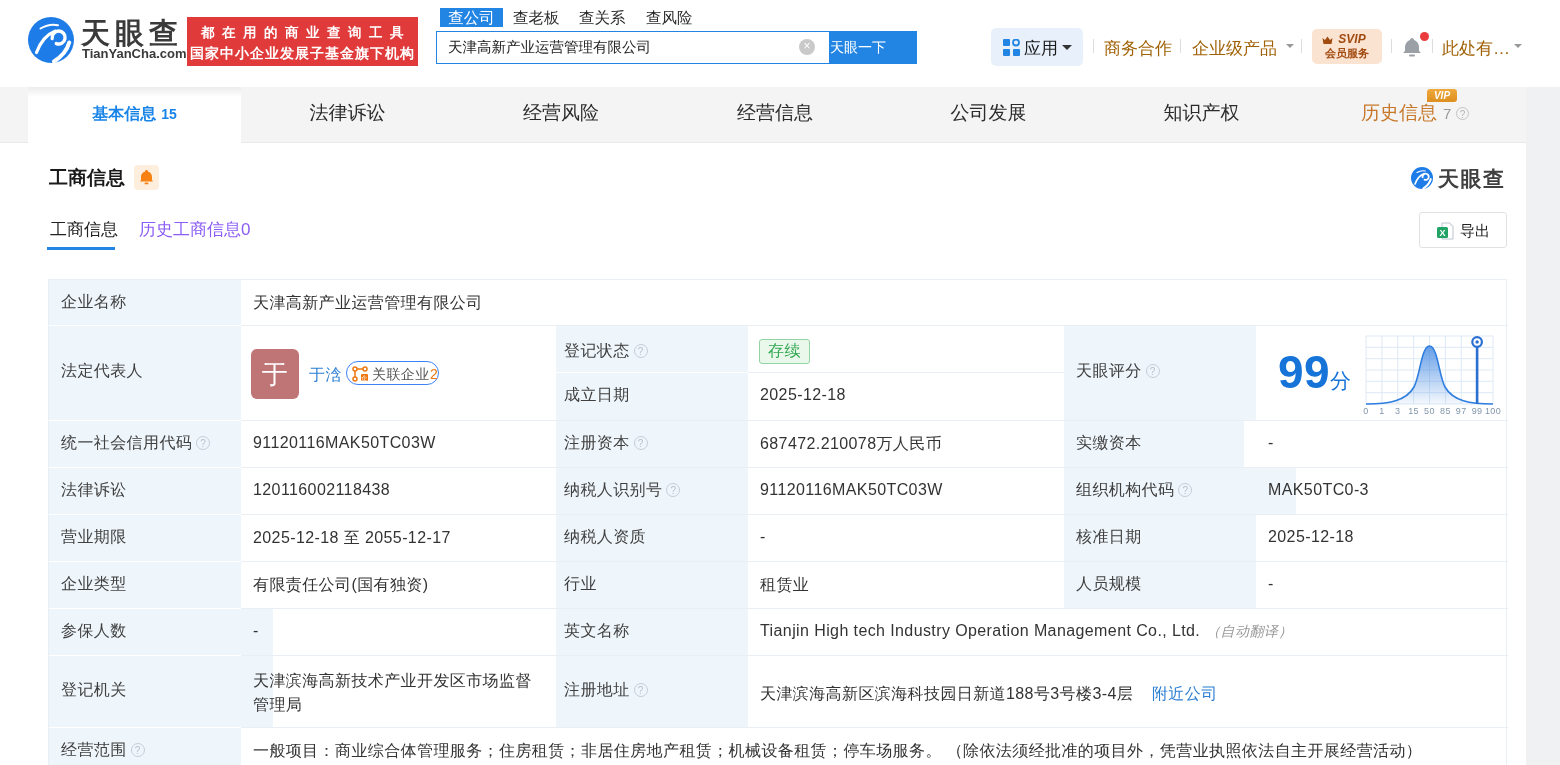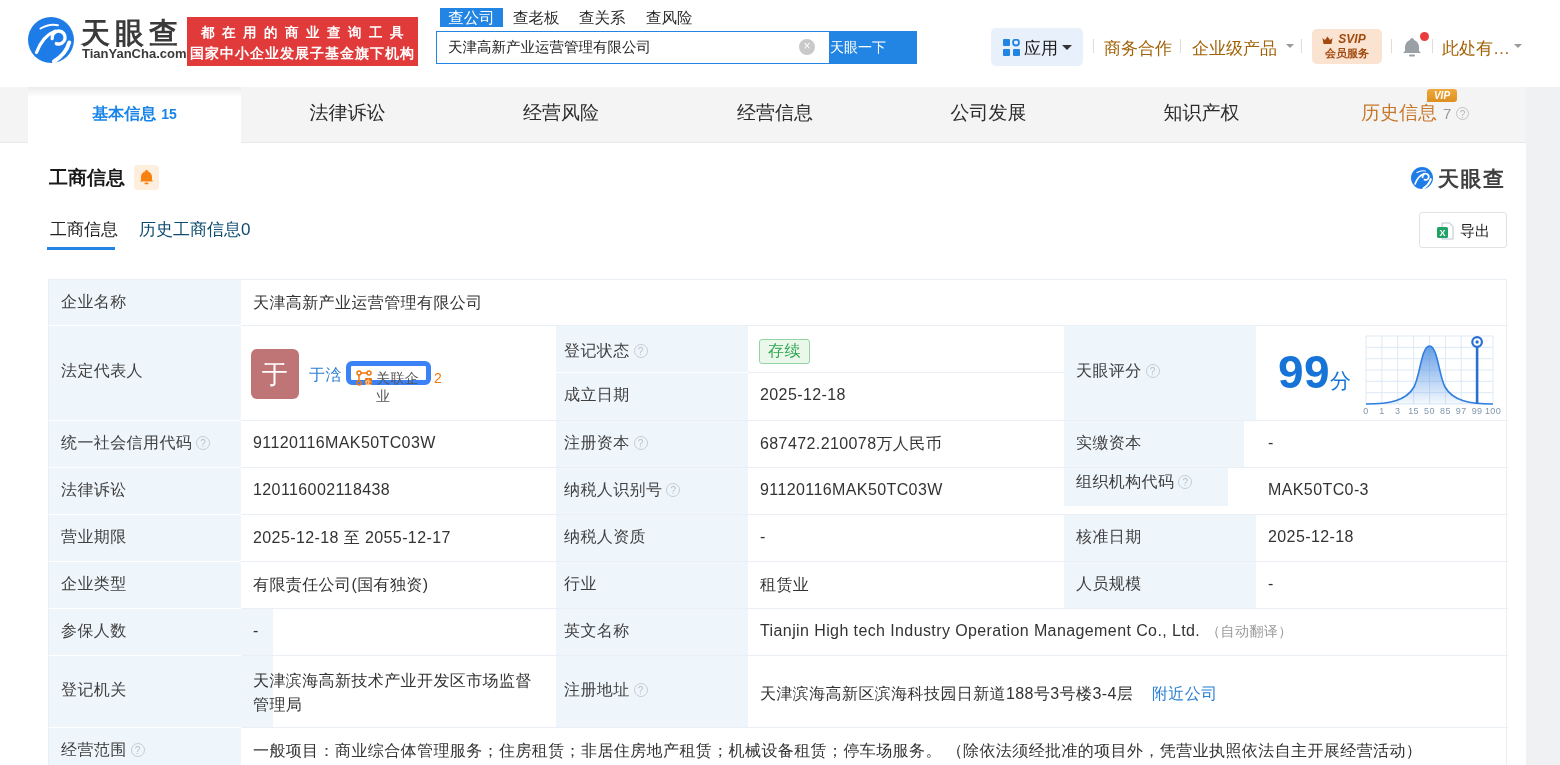--- a/index.html
+++ b/index.html
@@ -43,36 +43,36 @@
 #ntab7 { color:#c8782b; }
 #vipbadge { left:1427px; top:2px; width:30px; height:13px; background:linear-gradient(#f0a93c,#dd8f1f); border-radius:3px 3px 3px 0; color:#fff; font-size:10px; font-weight:bold; font-style:italic; text-align:center; line-height:13px; }
 #ntab7q { left:1456px; top:20px; width:13px; height:13px; border:1px solid #c3c3c3; border-radius:50%; color:#b5b5b5; font-size:10px; text-align:center; line-height:13px; }
 
 
 #secttl { left:49px; top:165px; font-size:19px; font-weight:bold; color:#1a1a1a; }
 #bellchip { left:134px; top:165px; width:25px; height:25px; background:#fdeedd; border-radius:4px; }
 #minilogo-t { left:1438px; top:165px; font-size:21px; font-weight:bold; color:#404040; letter-spacing:1.5px; }
 .subtab { top:218px; font-size:17px; }
 #subtab1 { left:50px; color:#222; }
-#subtab2 { left:139px; color:#0c4a6e; }
+#subtab2 { left:139px; color:#8b5cf6; }
 #subul { left:47px; top:247px; width:68px; height:3px; background:#2285e4; }
 #exportbtn { left:1419px; top:212px; width:88px; height:36px; border:1px solid #e2e2e2; border-radius:3px; }
 #exportbtn span { position:absolute; left:40px; top:9px; font-size:15px; color:#222; }
 
 
 #tbl { left:48px; top:264px; width:1459px; height:495px; border:1px solid #e9eff5; font-size:16px; color:#333; letter-spacing:0.4px;margin-top:15px; }
 .lbl { position:absolute; background:#eef5fb; }
 .lbl .tx { position:absolute; left:12px; color:#404040; }
 .lbl.c2 .tx { left:8px; }
 .val { position:absolute; }
 .hline { position:absolute; background:#e9eff5; height:1px; }
 .q { display:inline-block; width:14px; height:14px; border:1px solid #c6ced6; border-radius:50%; color:#b9c2cb; font-size:10px; text-align:center; line-height:13px; vertical-align:1px; margin-left:4px; font-weight:normal; }
 .green { display:inline-block; background:#eaf8ec; border:1px solid #94d3a2; color:#34a853; border-radius:3px; font-size:16px; padding:1px 8px; }
 a.blue { color:#2b7fd4; text-decoration:none; }
-.gray { color:#999; }
+.gray { color:#999;font-style:italic; }
 </style>
 </head>
 <body>
 <div id="page">
 
   <svg id="logoicon" class="abs" width="46" height="46" viewBox="0 0 46 46">
     <circle cx="23" cy="23" r="23" fill="#1e7ce8"></circle>
     <path d="M12.5 11.5 Q21.5 6.3 30 8.3" fill="none" stroke="#fff" stroke-width="2" stroke-linecap="round"></path>
     <path d="M8.5 35.5 C12 26 18.5 17.5 27 14.2" fill="none" stroke="#fff" stroke-width="3.2" stroke-linecap="round"></path>
     <path d="M24.2 21.6 A 6.5 6.5 0 1 1 28.3 26.6" fill="none" stroke="#fff" stroke-width="3.4" stroke-linecap="round"></path>
@@ -222,21 +222,21 @@
     <div class="lbl c2" style="left:507px;top:376px;width:192px;height:71px">
         <span class="tx" style="top:24px">注册地址<span class="q">?</span></span>
       </div>
 
     <div class="lbl" style="left:1015px;top:46px;width:192px;height:94px">
         <span class="tx" style="top:35px">天眼评分<span class="q">?</span></span>
       </div>
     <div class="lbl" style="left:1015px;top:141px;width:180px;height:46px">
         <span class="tx" style="top:12px">实缴资本</span>
       </div>
-    <div class="lbl" style="left:1015px;top:180px;width:164px;height:46px">
+    <div class="lbl" style="left:1015px;top:188px;width:232px;height:46px">
         <span class="tx" style="top:12px">组织机构代码<span class="q">?</span></span>
       </div>
     <div class="lbl" style="left:1015px;top:235px;width:192px;height:46px">
         <span class="tx" style="top:12px">核准日期</span>
       </div>
     <div class="lbl" style="left:1015px;top:282px;width:192px;height:46px">
         <span class="tx" style="top:12px">人员规模</span>
       </div>
 
     <div class="hline" style="left:192px;top:45px;width:1267px"></div>
@@ -246,21 +246,21 @@
     <div class="hline" style="left:192px;top:234px;width:1267px"></div>
     <div class="hline" style="left:192px;top:281px;width:1267px"></div>
     <div class="hline" style="left:192px;top:328px;width:1267px"></div>
     <div class="hline" style="left:192px;top:375px;width:1267px"></div>
     <div class="hline" style="left:192px;top:447px;width:1267px"></div>
 
     <div class="val" style="left:204px;top:13px">天津高新产业运营管理有限公司</div>
 
     <div class="val" style="left:202px;top:69px;width:48px;height:50px;background:#bf7476;border-radius:6px;color:#fff;font-size:26px;text-align:center;line-height:50px">于</div>
     <div class="val" style="left:260px;top:85px"><a class="blue" href="#">于浛</a></div>
-    <div class="val" style="left:297px;top:81px;width:85px;height:24px;border:5px solid #3b82f6;border-radius:6px">
+    <div class="val" style="left:297px;top:81px;width:93px;height:24px;border:1px solid #3b82f6;border-radius:12px">
       <svg style="position:absolute;left:5px;top:4px" width="16" height="16" viewBox="0 0 16 16">
         <circle cx="3" cy="3" r="2" fill="none" stroke="#ee7711" stroke-width="1.5"></circle>
         <circle cx="3" cy="13" r="2" fill="none" stroke="#ee7711" stroke-width="1.5"></circle>
         <circle cx="13" cy="3" r="2" fill="none" stroke="#ee7711" stroke-width="1.5"></circle>
         <path d="M3 5 L3 11 M5 3 L11 3" stroke="#ee7711" stroke-width="1.5"></path>
         <rect x="9" y="8" width="7" height="7" rx="1" fill="#ee7711"></rect>
         <text x="12.5" y="14" font-size="6" fill="#fff" text-anchor="middle">企</text>
       </svg>
       <span style="position:absolute;left:25px;top:4px;font-size:14px;color:#555">关联企业</span>
       <span style="position:absolute;left:83px;top:4px;font-size:14px;color:#ee7711">2</span>

